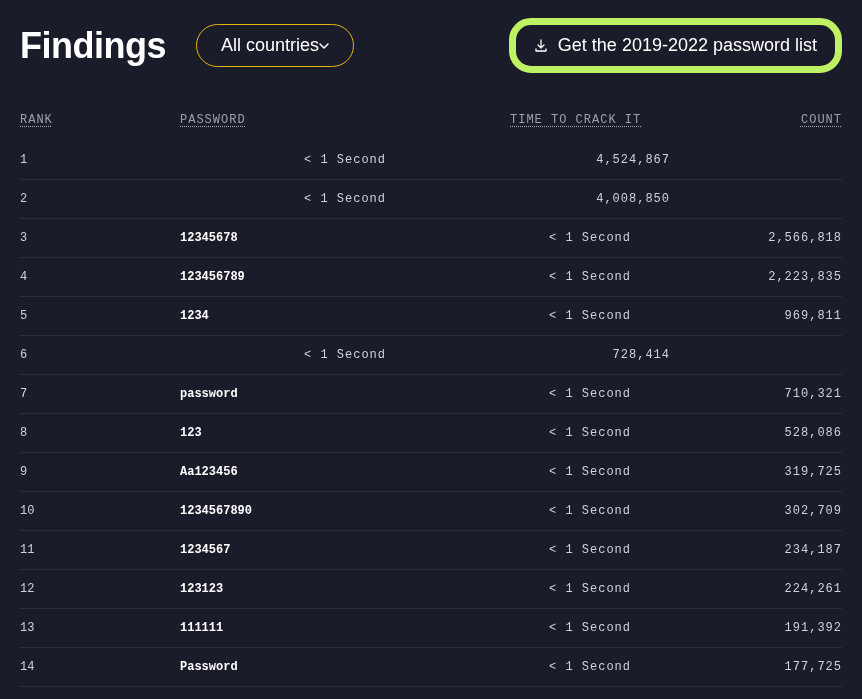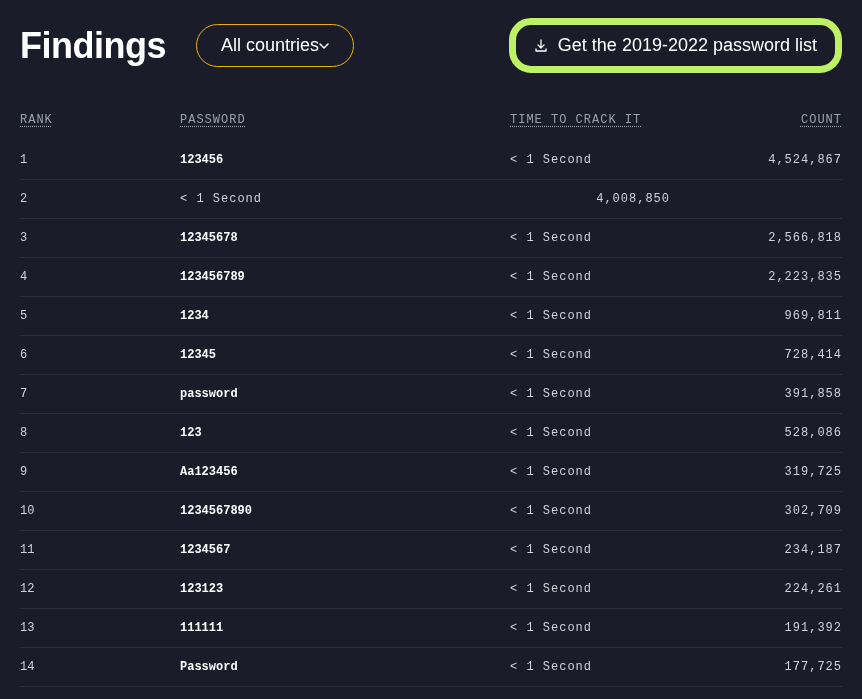--- a/index.html
+++ b/index.html
@@ -90,21 +90,21 @@
       align-items: center;
     }
     .cell-rank {
       color: #d0d2da;
     }
     .cell-password {
       font-weight: 700;
       color: #ffffff;
     }
     .cell-time {
-      text-align: left;
+      text-align: center;
       color: #d0d2da;
       letter-spacing: 1px;
     }
     .cell-count {
       text-align: right;
       color: #d0d2da;
       letter-spacing: 1px;
     }
   </style>
 </head>
@@ -131,21 +131,20 @@
 <div class="table">
   <div class="table-header">
     <span>RANK</span>
     <span>PASSWORD</span>
     <span class="th-time">TIME TO CRACK IT</span>
     <span class="th-count">COUNT</span>
   </div>
   <div id="table-body">
       <div class="table-row">
         <span class="cell-rank">1</span>
-        <span class="cell-password">123456</span>
         <span class="cell-time">&lt; 1 Second</span>
         <span class="cell-count">4,524,867</span>
       </div>
       <div class="table-row">
         <span class="cell-rank">2</span>
         <span class="cell-time">&lt; 1 Second</span>
         <span class="cell-count">4,008,850</span>
       </div>
       <div class="table-row">
         <span class="cell-rank">3</span>
@@ -160,29 +159,28 @@
         <span class="cell-count">2,223,835</span>
       </div>
       <div class="table-row">
         <span class="cell-rank">5</span>
         <span class="cell-password">1234</span>
         <span class="cell-time">&lt; 1 Second</span>
         <span class="cell-count">969,811</span>
       </div>
       <div class="table-row">
         <span class="cell-rank">6</span>
-        <span class="cell-password">12345</span>
         <span class="cell-time">&lt; 1 Second</span>
         <span class="cell-count">728,414</span>
       </div>
       <div class="table-row">
         <span class="cell-rank">7</span>
         <span class="cell-password">password</span>
         <span class="cell-time">&lt; 1 Second</span>
-        <span class="cell-count">391,858</span>
+        <span class="cell-count">710,321</span>
       </div>
       <div class="table-row">
         <span class="cell-rank">8</span>
         <span class="cell-password">123</span>
         <span class="cell-time">&lt; 1 Second</span>
         <span class="cell-count">528,086</span>
       </div>
       <div class="table-row">
         <span class="cell-rank">9</span>
         <span class="cell-password">Aa123456</span>

